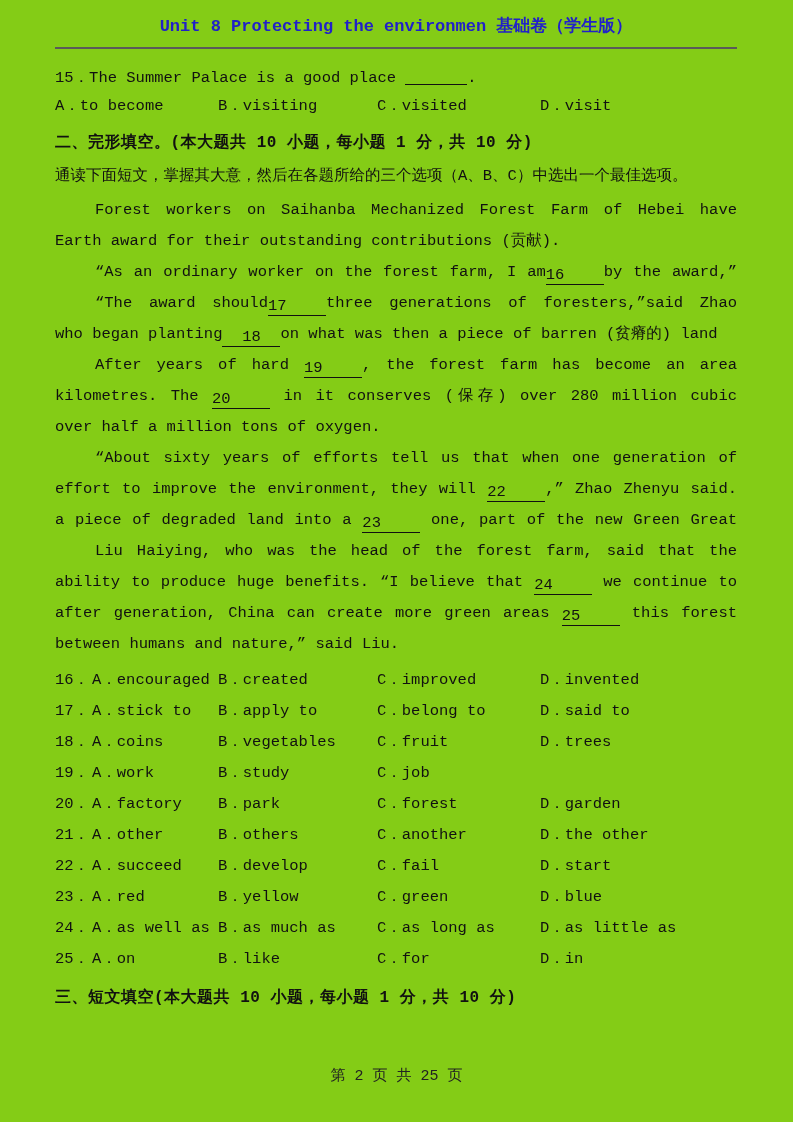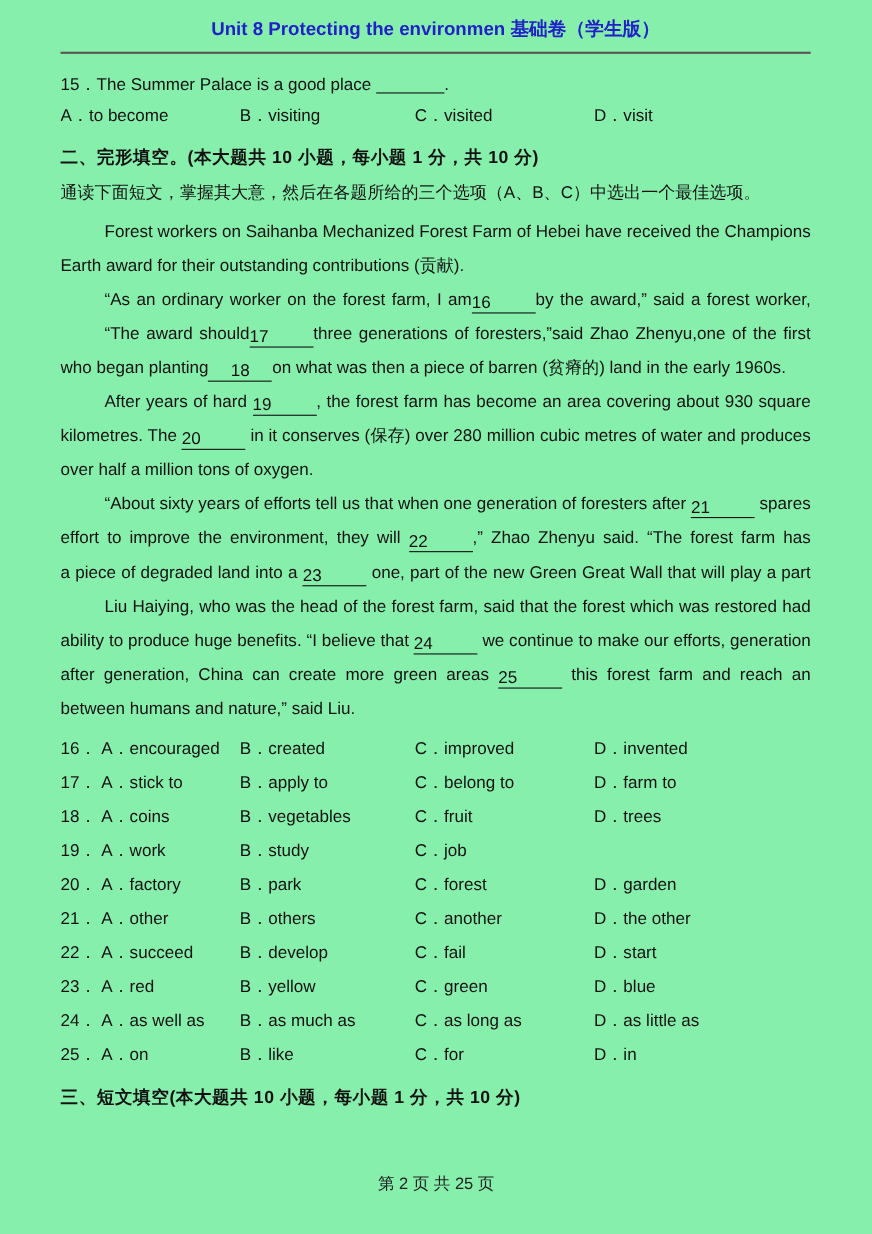--- a/index.html
+++ b/index.html
@@ -1,21 +1,21 @@
 <!DOCTYPE html>
 <html><head>
 <meta charset="utf-8">
 <style>
   * { margin: 0; padding: 0; box-sizing: border-box; }
   html, body { background: #ffffff; }
   .page {
     width: 793px;
     height: 1122px;
-    background: #86efac;
-    font-family: Liberation Sans, sans-serif;
+    background: #84cc16;
+    font-family: Liberation Mono, monospace;
     color: #111111;
     position: relative;
     padding: 14px 56px 0 55px;
     overflow: hidden;
   }
   .title {
     text-align: center;
     font-weight: bold;
     font-size: 17px;
     line-height: 26px;
@@ -121,21 +121,21 @@
       <div class="opt-row">
         <div class="opt-cell"><span class="qnum">16．</span>A．encouraged</div>
         <div class="opt-cell">B．created</div>
         <div class="opt-cell">C．improved</div>
         <div class="opt-cell">D．invented</div>
       </div>
       <div class="opt-row">
         <div class="opt-cell"><span class="qnum">17．</span>A．stick to</div>
         <div class="opt-cell">B．apply to</div>
         <div class="opt-cell">C．belong to</div>
-        <div class="opt-cell">D．farm to</div>
+        <div class="opt-cell">D．said to</div>
       </div>
       <div class="opt-row">
         <div class="opt-cell"><span class="qnum">18．</span>A．coins</div>
         <div class="opt-cell">B．vegetables</div>
         <div class="opt-cell">C．fruit</div>
         <div class="opt-cell">D．trees</div>
       </div>
       <div class="opt-row">
         <div class="opt-cell"><span class="qnum">19．</span>A．work</div>
         <div class="opt-cell">B．study</div>

